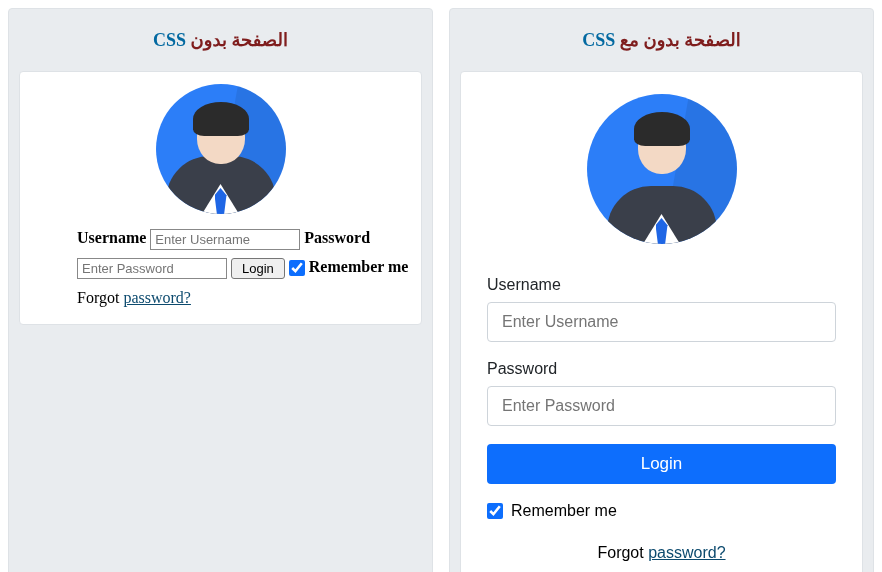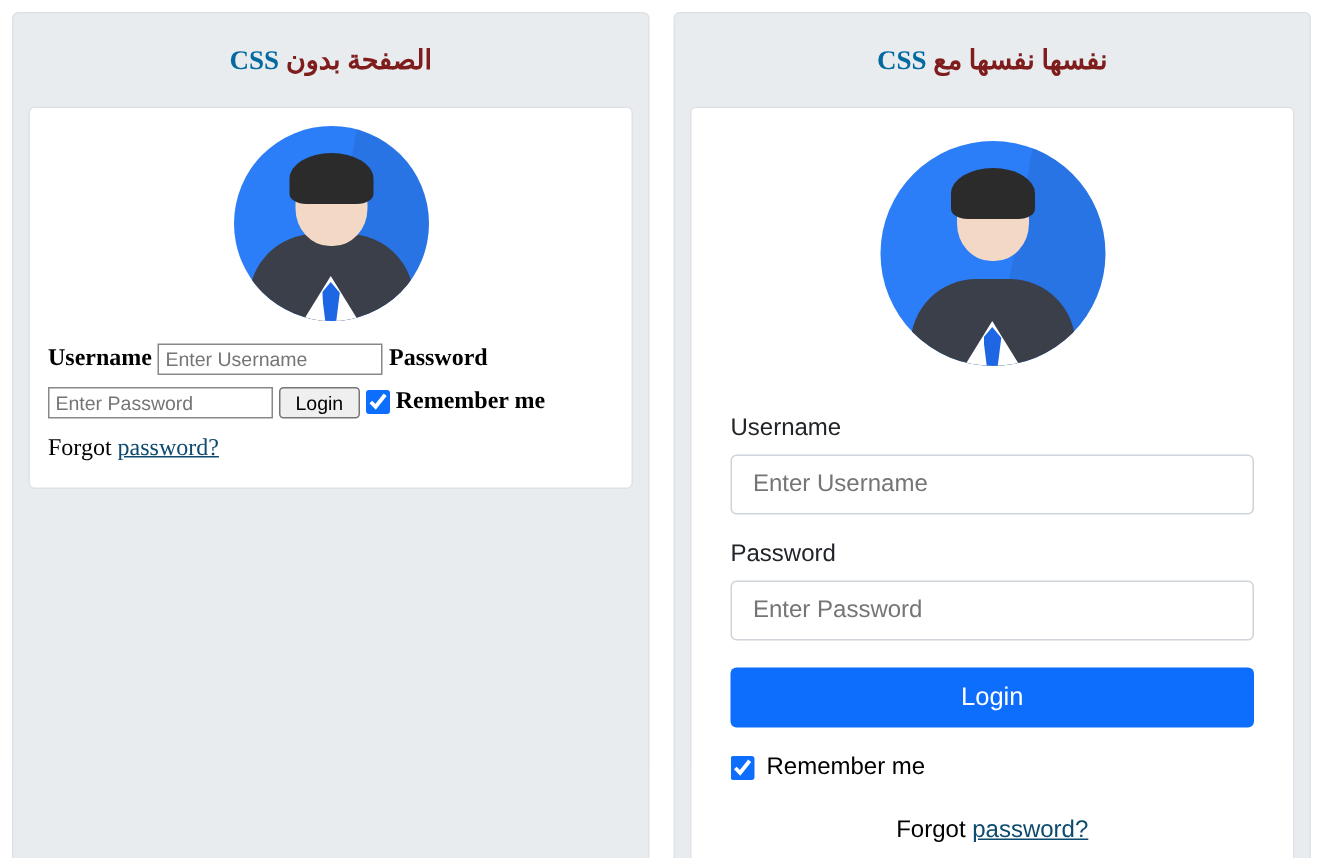--- a/index.html
+++ b/index.html
@@ -89,21 +89,21 @@
     }
     .avatar .shade {
       position: absolute;
       width: 70px; height: 160px;
       background: rgba(0,0,0,0.08);
       right: -8px; top: 0;
       transform: skewX(-10deg);
     }
 
     
-    .nocss-row { font-size: 16px; line-height: 1.8; }
+    .nocss-row { font-size: 16px; line-height: 1.8; margin-left: 45px; }
     .nocss-row b { font-weight: bold; }
     .nocss-row input[type=text],
     .nocss-row input[type=password] {
       font-family: Arial, sans-serif;
       font-size: 13px;
       padding: 2px 4px;
       border: 1px solid #888;
       width: 150px;
       vertical-align: middle;
     }
@@ -214,21 +214,21 @@
         <div class="forgot">
           <span>Forgot </span><a href="#" class="link">password?</a>
         </div>
       </div>
     </div>
   </div>
 
   <div class="panel">
     <div class="panel-title">
       <span class="css-word">CSS</span>
-      <span class="ar-word">نفسها نفسها مع</span>
+      <span class="ar-word">الصفحة بدون مع</span>
     </div>
     <div class="card withcss-card">
       <div class="avatar-wrap">
         <span class="avatar">
           <span class="shade"></span>
           <span class="body"></span>
           <span class="collar"></span>
           <span class="tie"></span>
           <span class="head"></span>
           <span class="hair"></span>

